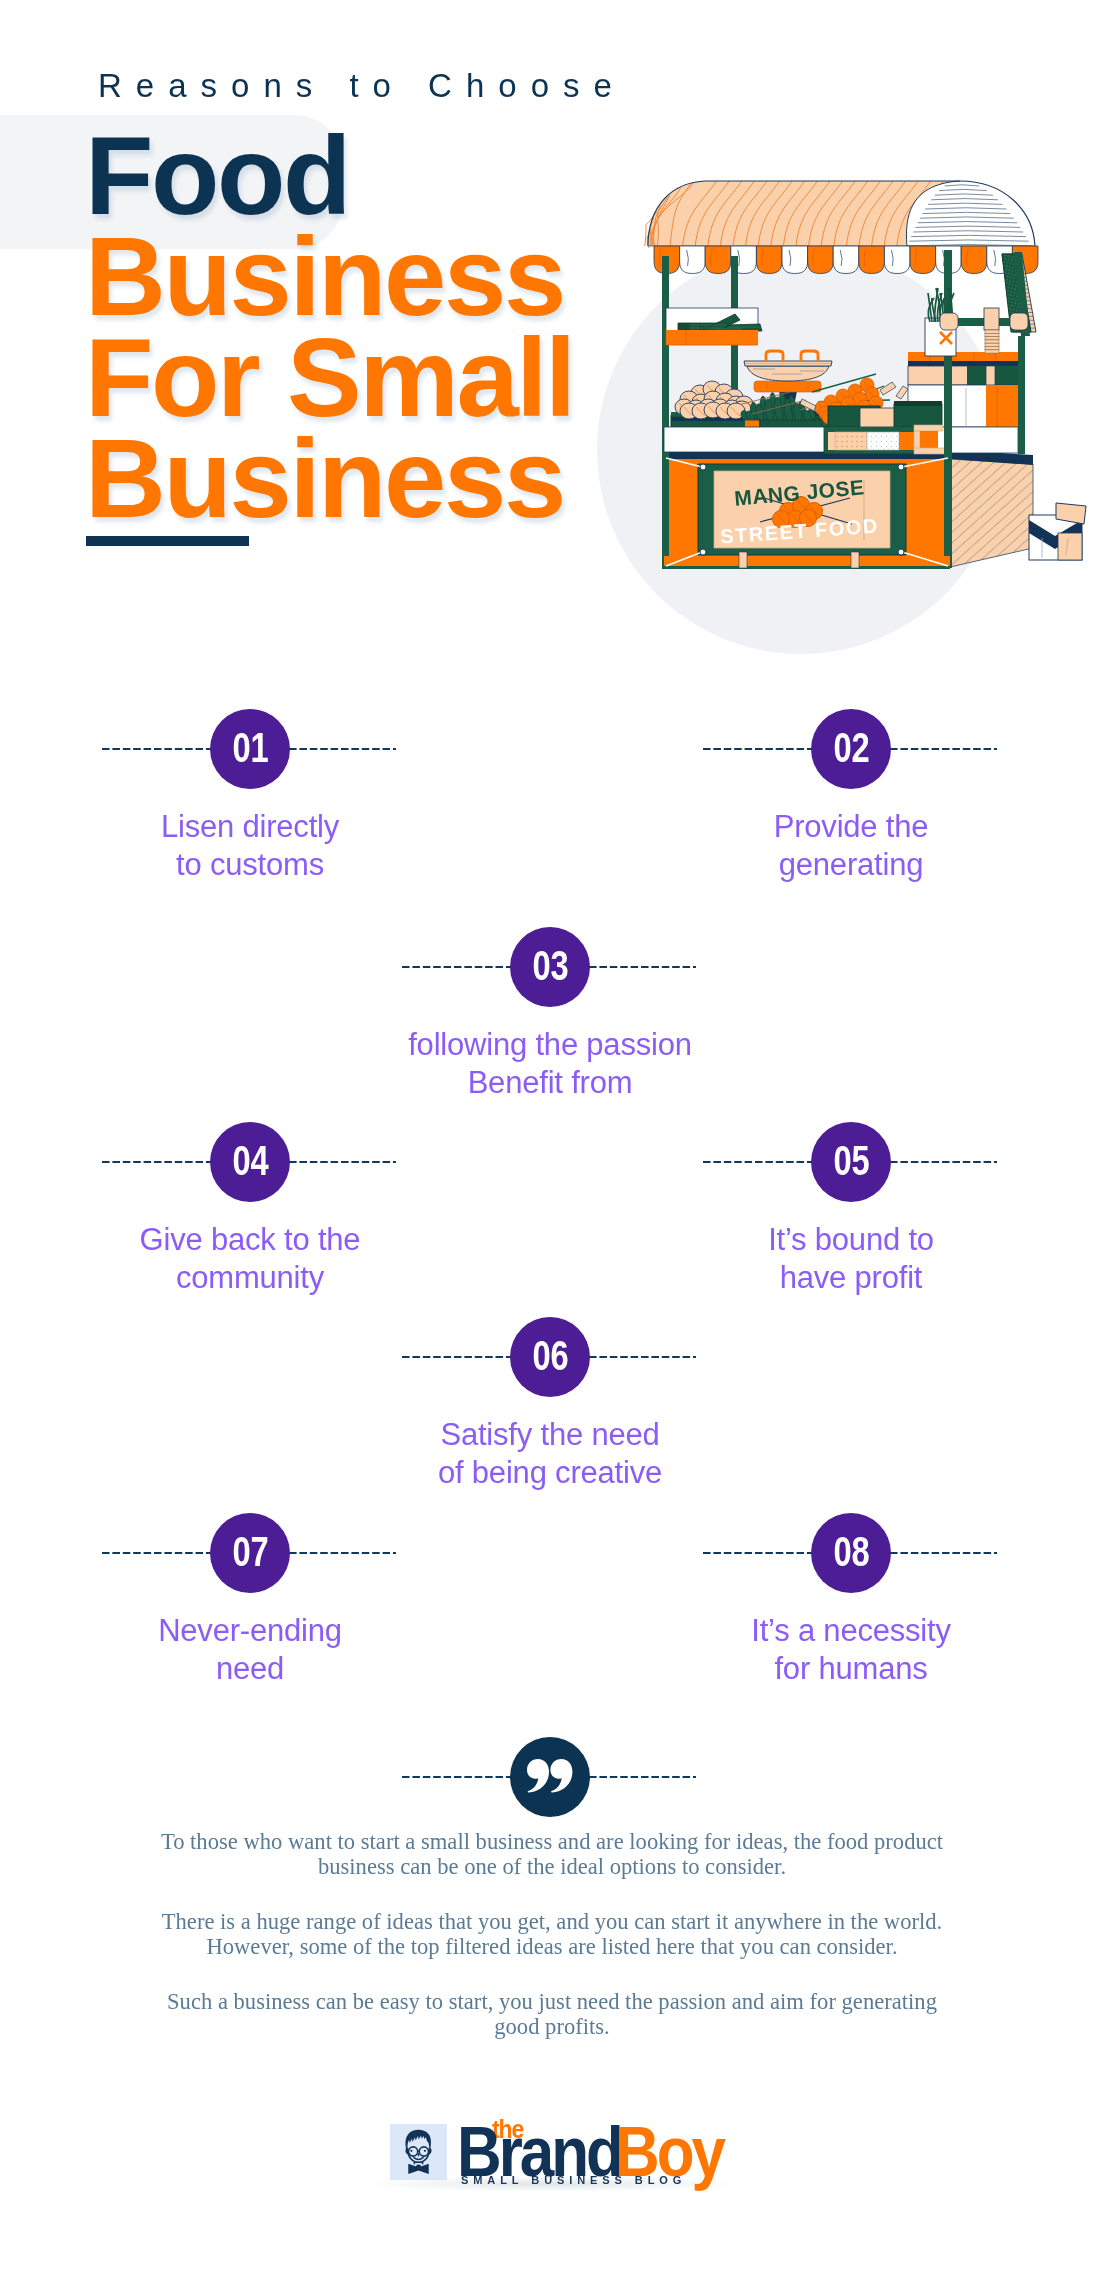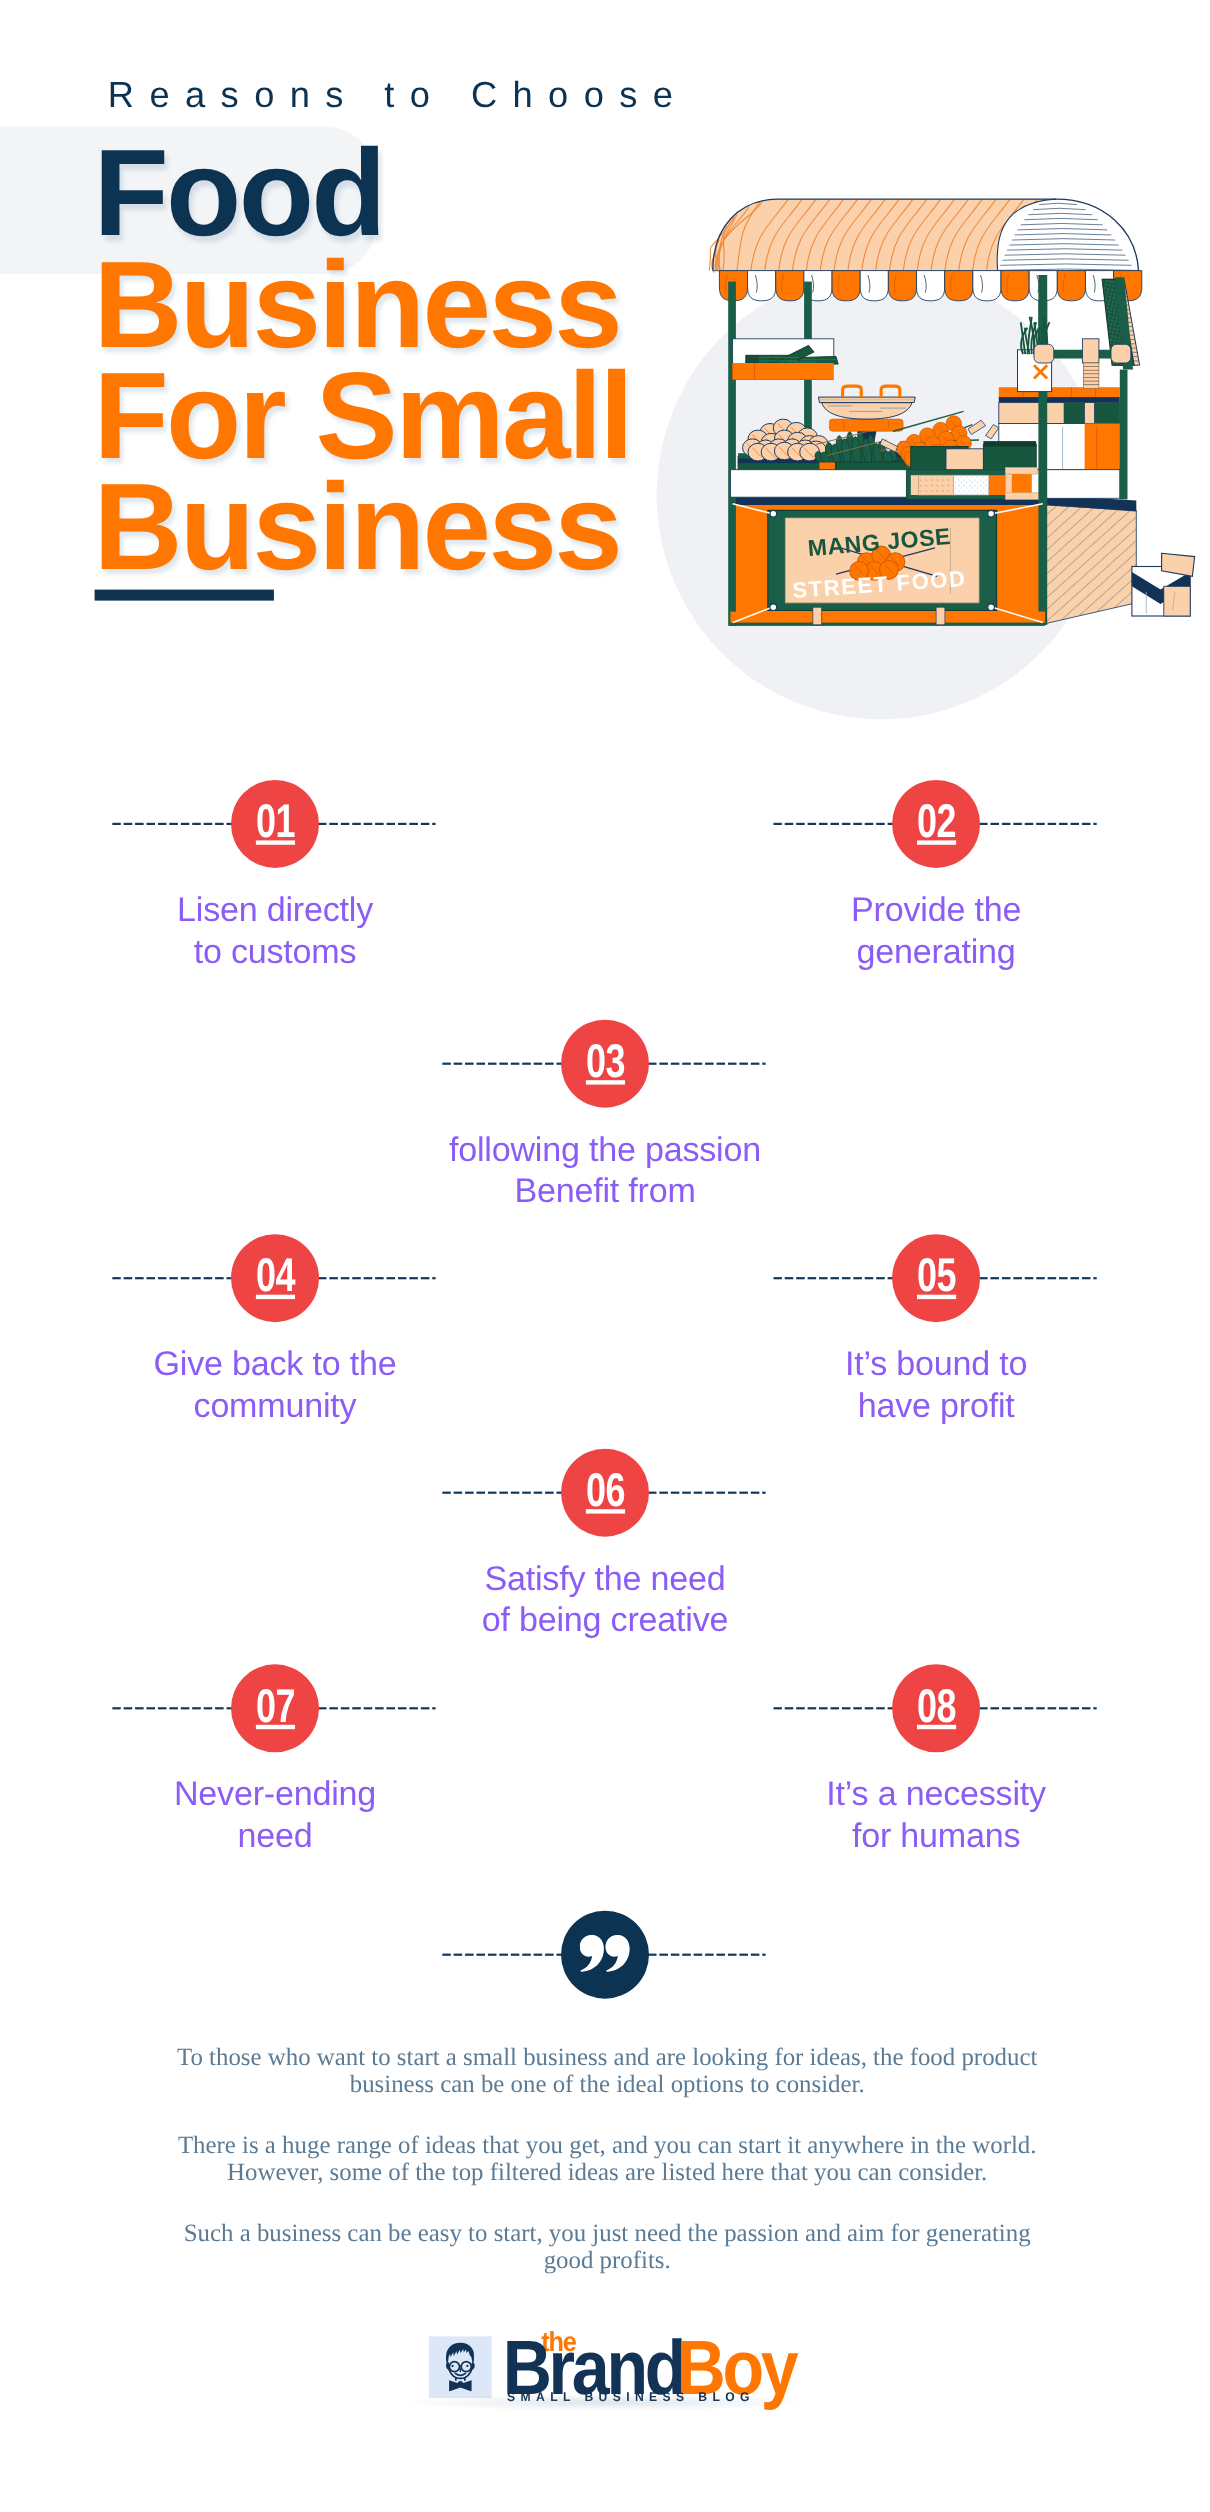--- a/index.html
+++ b/index.html
@@ -22,37 +22,37 @@
   
   .illus{position:absolute;left:560px;top:150px;width:540px;height:520px;}
   .illus svg{display:block;width:540px;height:520px;}
 
   
   .reason{position:absolute;width:296px;}
   .reason .dash{position:absolute;left:0;top:38.7px;width:294px;height:2.6px;
                 background-image:linear-gradient(to right,#12395C 0 7.8px,transparent 7.8px 10.4px);
                 background-size:10.4px 2.6px;background-repeat:repeat-x;}
   .reason .circle{position:absolute;left:108px;top:0;width:80px;height:80px;border-radius:50%;
-                  background:#ef4444;color:#ffffff;font-size:43px;font-weight:700;
+                  background:#4c1d95;color:#ffffff;font-size:43px;font-weight:700;
                   letter-spacing:-0.5px;display:flex;align-items:center;justify-content:center;
-                  line-height:1;text-decoration:underline;}
+                  line-height:1;}
   .reason .circle span{position:relative;top:-1.5px;display:inline-block;transform:scaleX(0.76);}
   .reason .lbl{position:absolute;left:-30px;top:99px;width:356px;text-align:center;
                color:#8b5cf6;font-size:31px;line-height:37.5px;letter-spacing:-0.2px;}
 
   
   .quote-rail{position:absolute;left:402px;top:1737px;width:296px;height:80px;}
   .quote-rail .dash{position:absolute;left:0;top:38.7px;width:294px;height:2.6px;
                 background-image:linear-gradient(to right,#12395C 0 7.8px,transparent 7.8px 10.4px);
                 background-size:10.4px 2.6px;background-repeat:repeat-x;}
   .quote-rail .circle{position:absolute;left:108px;top:0;width:80px;height:80px;border-radius:50%;
                   background:#0D3353;}
   .quote-rail svg{position:absolute;left:125px;top:22px;width:46px;height:34px;}
   .quote-body{position:absolute;left:160px;top:1829px;width:784px;text-align:center;
-              font-family:"Liberation Serif",serif;font-size:22.6px;line-height:25px;color:#5A7B96;margin-top:28px;}
+              font-family:"Liberation Serif",serif;font-size:22.6px;line-height:25px;color:#5A7B96;}
   .quote-body p{margin:0 0 30px 0;}
   .quote-body p:last-child{margin-bottom:0;}
 
   
   .logo{position:absolute;left:390px;top:2124px;width:330px;height:58px;padding-left:10px;}
   .logo-tile{position:absolute;left:0;top:0;width:57px;height:56px;background:#DCE7F7;}
   .logo-tile svg{position:absolute;left:12px;top:5px;width:33px;height:45px;}
   .logo-word{position:absolute;left:67px;top:0;width:270px;height:58px;}
   .logo-the{position:absolute;left:35px;top:-7px;font-size:25px;font-weight:700;color:#FF7700;
             letter-spacing:-1.2px;line-height:1;transform:scaleX(0.92);transform-origin:0 0;}

